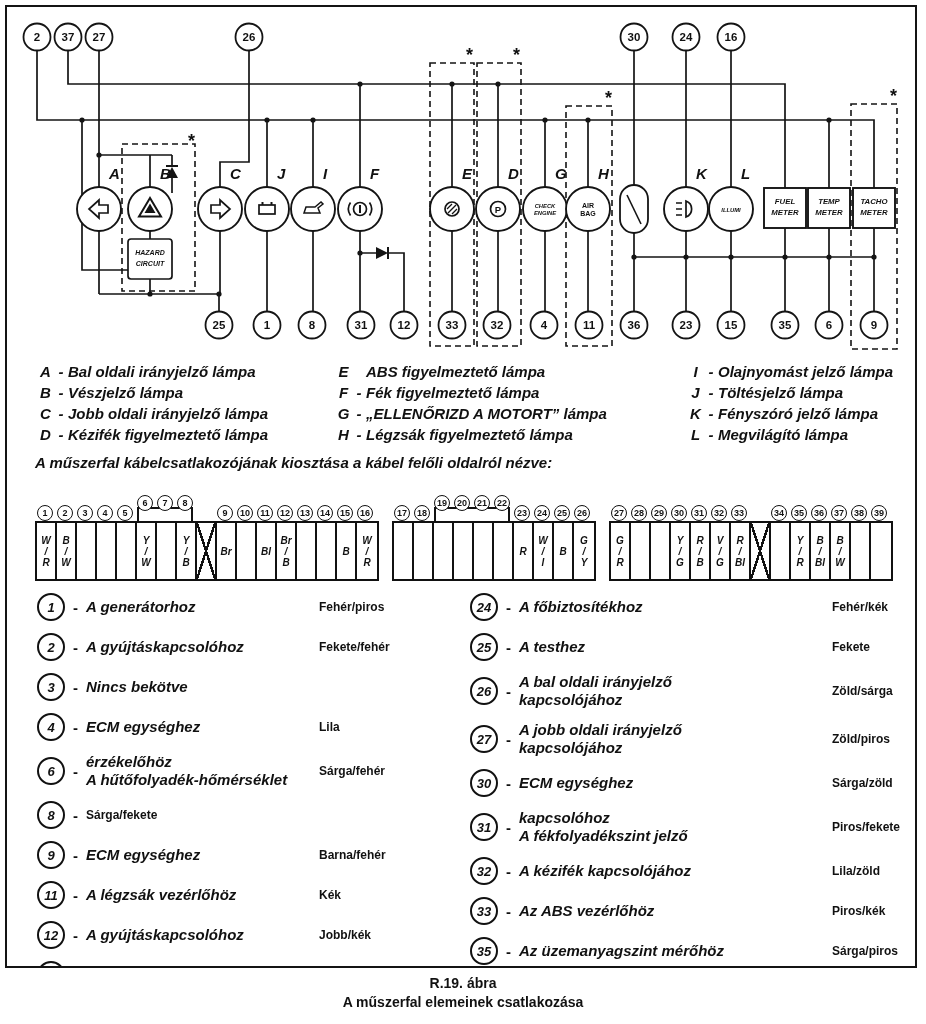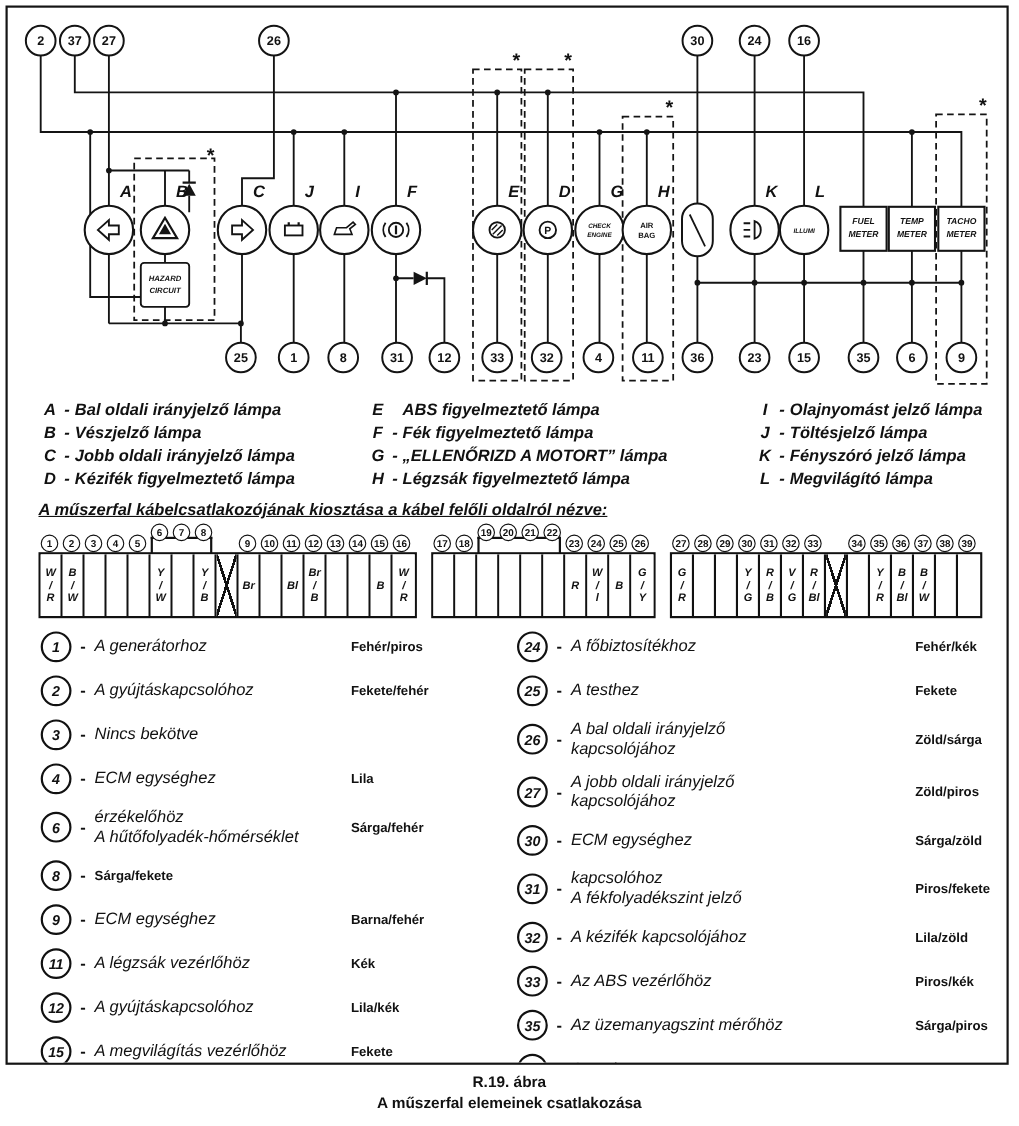--- a/index.html
+++ b/index.html
@@ -8,41 +8,41 @@
   svg text{font-family:"Liberation Sans",sans-serif;fill:#111;}
   
   .legend{display:flex;margin:2px 0 0 30px;font-size:15px;font-weight:bold;font-style:italic;}
   .leg-col{line-height:21px;}
   .leg-col.c1{width:298px;}
   .leg-col.c2{width:352px;}
   .leg-item{display:flex;white-space:nowrap;}
   .leg-key{width:17px;text-align:center;}
   .leg-sep{width:14px;text-align:center;}
   
-  .pin-heading{margin:9px 0 4px 28px;font-size:15px;font-weight:bold;font-style:italic;text-decoration:underline;}
+  .pin-heading{margin:9px 0 24px 28px;font-size:15px;font-weight:bold;font-style:italic;}
   
   .strip{display:flex;margin-left:28px;}
   .pin-group{position:relative;margin-right:13px;}
   .nums{display:flex;height:26px;position:relative;}
   .numslot{width:20px;display:flex;justify-content:center;align-items:flex-end;position:relative;z-index:2;}
   .numslot.raised{align-items:flex-start;}
   .ncirc{width:16px;height:16px;border:1.6px solid #111;border-radius:50%;font-size:9px;font-weight:bold;display:flex;align-items:center;justify-content:center;background:#fff;box-sizing:border-box;}
   .bracket{position:absolute;top:12px;height:13px;border:2px solid #111;border-bottom:none;z-index:1;}
   .cells{display:flex;border:2.5px solid #111;}
   .cell{width:20px;height:56px;border-right:2px solid #111;box-sizing:border-box;display:flex;flex-direction:column;align-items:center;justify-content:center;font-size:10px;font-weight:bold;font-style:italic;line-height:11px;background:#fff;}
   .cell:last-child{border-right:none;}
   .cell.xcell{background-image:linear-gradient(to top right,transparent calc(50% - 1.2px),#111 calc(50% - 1.2px),#111 calc(50% + 1.2px),transparent calc(50% + 1.2px)),linear-gradient(to bottom right,transparent calc(50% - 1.2px),#111 calc(50% - 1.2px),#111 calc(50% + 1.2px),transparent calc(50% + 1.2px));}
   
   .pin-list{display:flex;margin:12px 0 0 30px;}
   .pl-col{width:433px;}
   .pl-row{display:grid;grid-template-columns:36px 13px 233px 1fr;align-items:center;margin-bottom:12px;}
   .pl-col.right .pl-row{grid-template-columns:36px 13px 313px 1fr;}
   .pl-circ{width:28px;height:28px;border:2px solid #111;border-radius:50%;display:flex;align-items:center;justify-content:center;font-size:13px;font-weight:bold;font-style:italic;background:#fff;box-sizing:border-box;}
   .pl-dash{font-weight:bold;font-size:15px;}
-  .pl-text{font-size:15px;font-weight:normal;font-style:italic;line-height:18px;}
+  .pl-text{font-size:15px;font-weight:bold;font-style:italic;line-height:18px;}
   .pl-color{font-size:12px;font-weight:bold;}
   
   .footer{position:absolute;left:0;top:974px;width:926px;text-align:center;font-size:14px;font-weight:bold;line-height:19px;}
 </style>
 </head>
 <body>
 
 <div class="figure-border">
 
   <svg width="912" height="348" viewBox="7 0 912 348">
@@ -623,21 +623,21 @@
             <div>A légzsák vezérlőhöz</div>
           </div>
           <span class="pl-color">Kék</span>
         </div>
         <div class="pl-row">
           <div class="pl-circ">12</div>
           <span class="pl-dash">-</span>
           <div class="pl-text">
             <div>A gyújtáskapcsolóhoz</div>
           </div>
-          <span class="pl-color">Lila/kék</span>
+          <span class="pl-color">Jobb/kék</span>
         </div>
         <div class="pl-row">
           <div class="pl-circ">15</div>
           <span class="pl-dash">-</span>
           <div class="pl-text">
             <div>A megvilágítás vezérlőhöz</div>
           </div>
           <span class="pl-color">Fekete</span>
         </div>
       </div>

